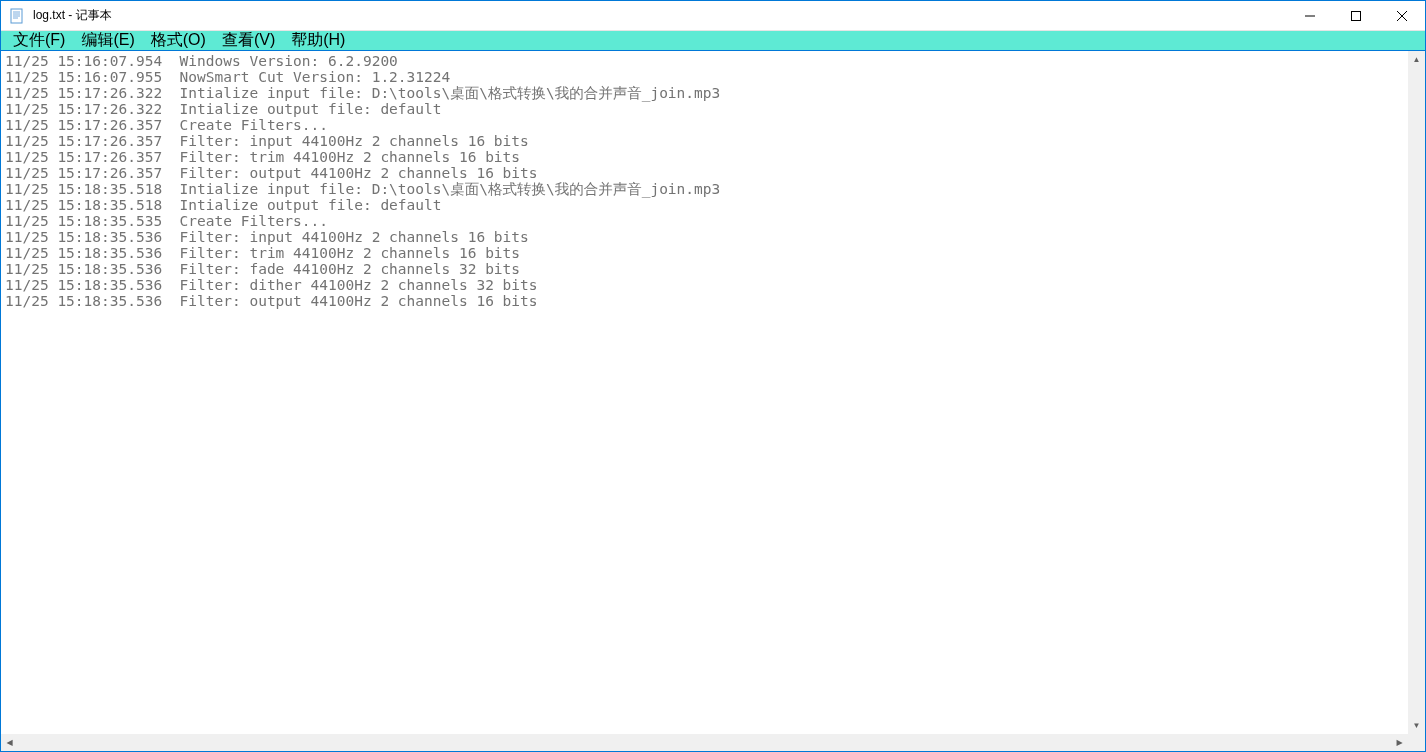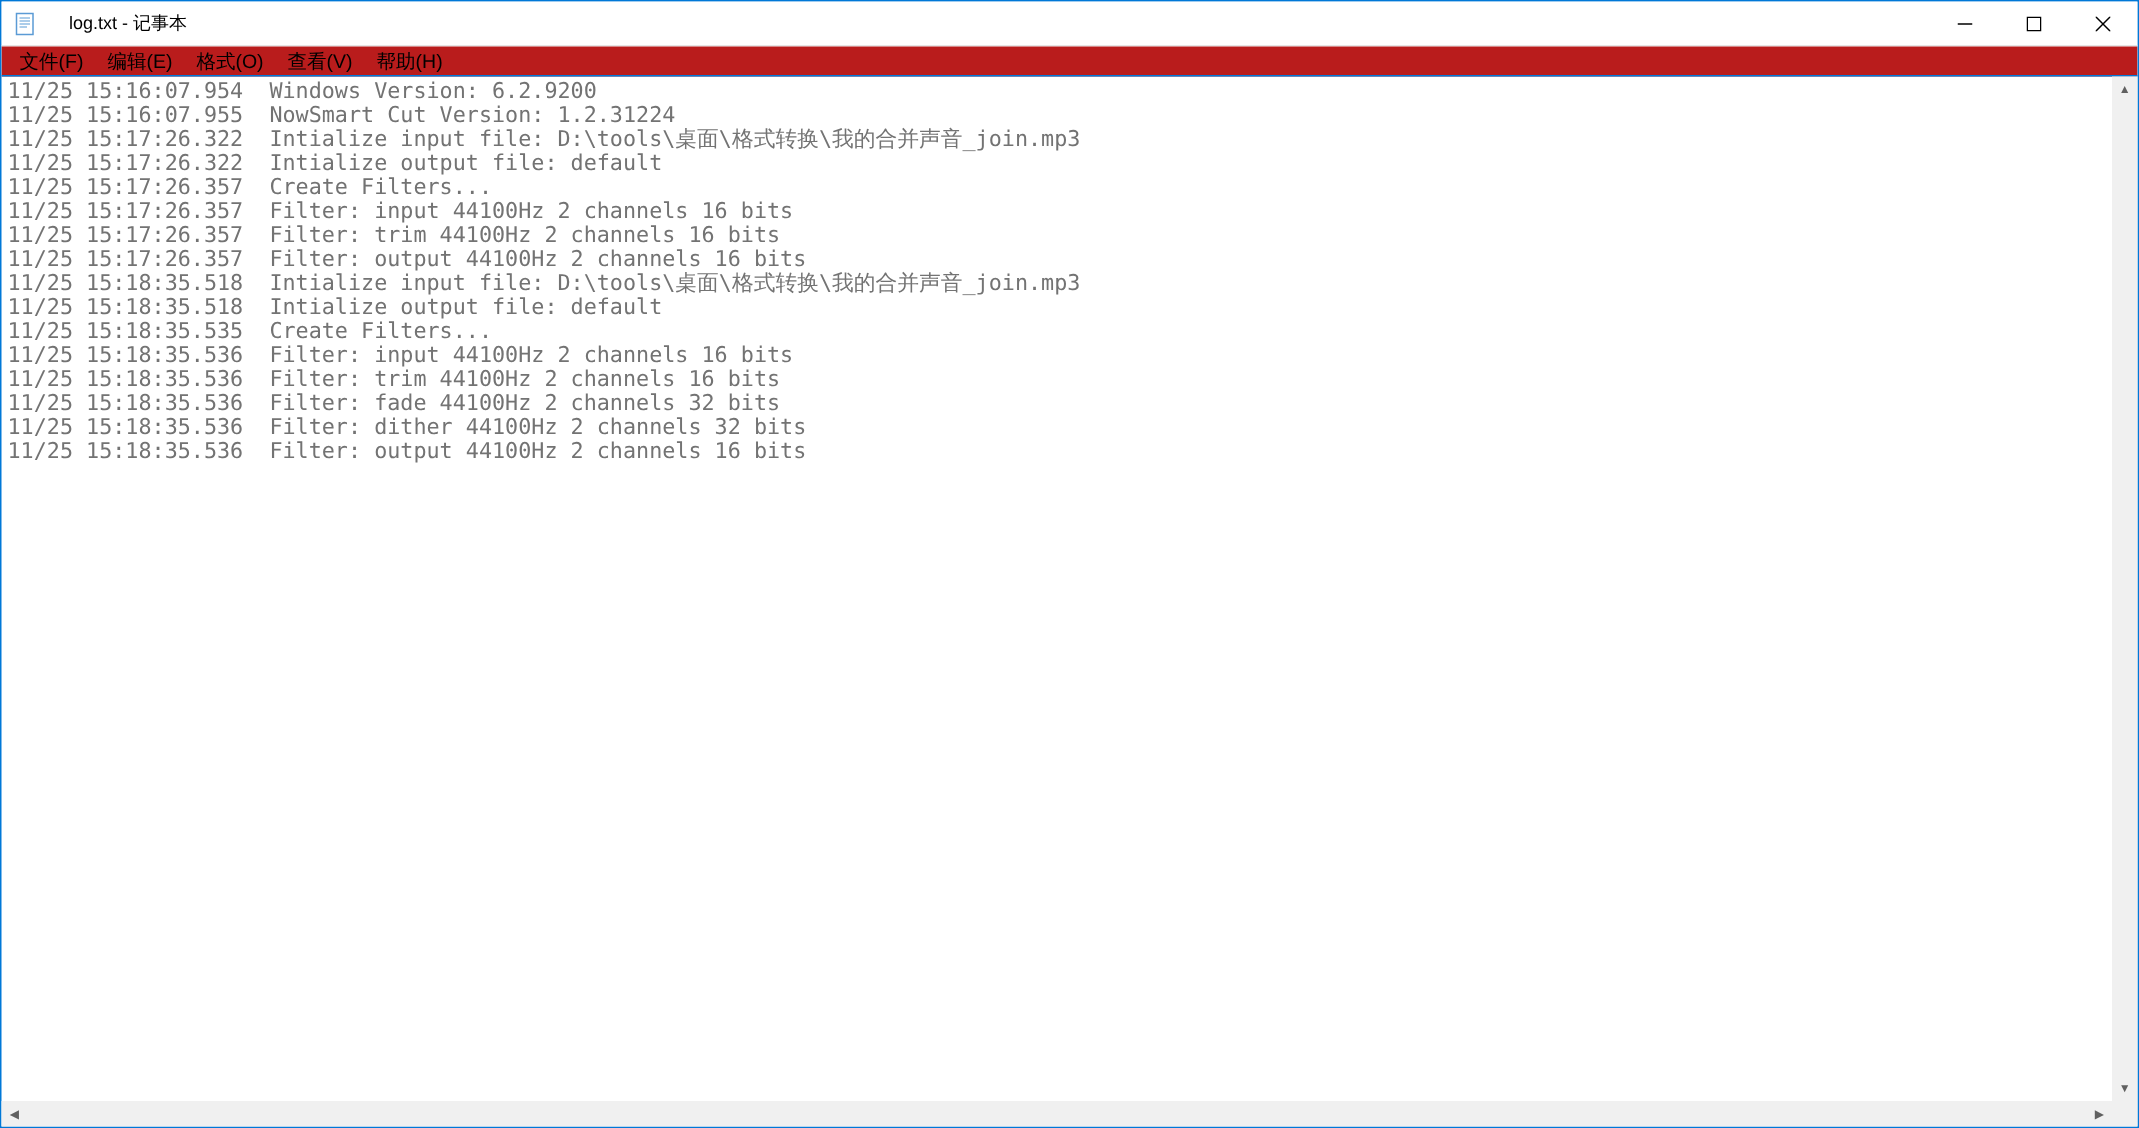--- a/index.html
+++ b/index.html
@@ -20,21 +20,21 @@
       background: #ffffff;
       display: flex;
       align-items: center;
       justify-content: space-between;
       padding-left: 8px;
       border-bottom: 1px solid #e5e5e5;
     }
     .titlebar-left {
       display: flex;
       align-items: center;
-      gap: 21px;
+      gap: 8px;
       justify-content: space-between;
     }
     .app-icon {
       width: 16px;
       height: 16px;
       display: flex;
       align-items: center;
       justify-content: center;
     }
     .title-text {
@@ -49,25 +49,25 @@
       width: 46px;
       height: 100%;
       display: flex;
       align-items: center;
       justify-content: center;
       font-size: 10px;
       color: #000000;
     }
     .menubar {
       height: 20px;
-      background: #b91c1c;
+      background: #5eead4;
       display: flex;
       align-items: center;
       padding-left: 4px;
-      font-size: 13px;
+      font-size: 16px;
       border-bottom: 1px solid #0078d7;
     }
     .menu-item {
       padding: 2px 8px;
       color: #000000;
       cursor: default;
     }
     .content {
       padding: 2px 4px;
       font-family: "SimSun", "NSimSun", monospace;

